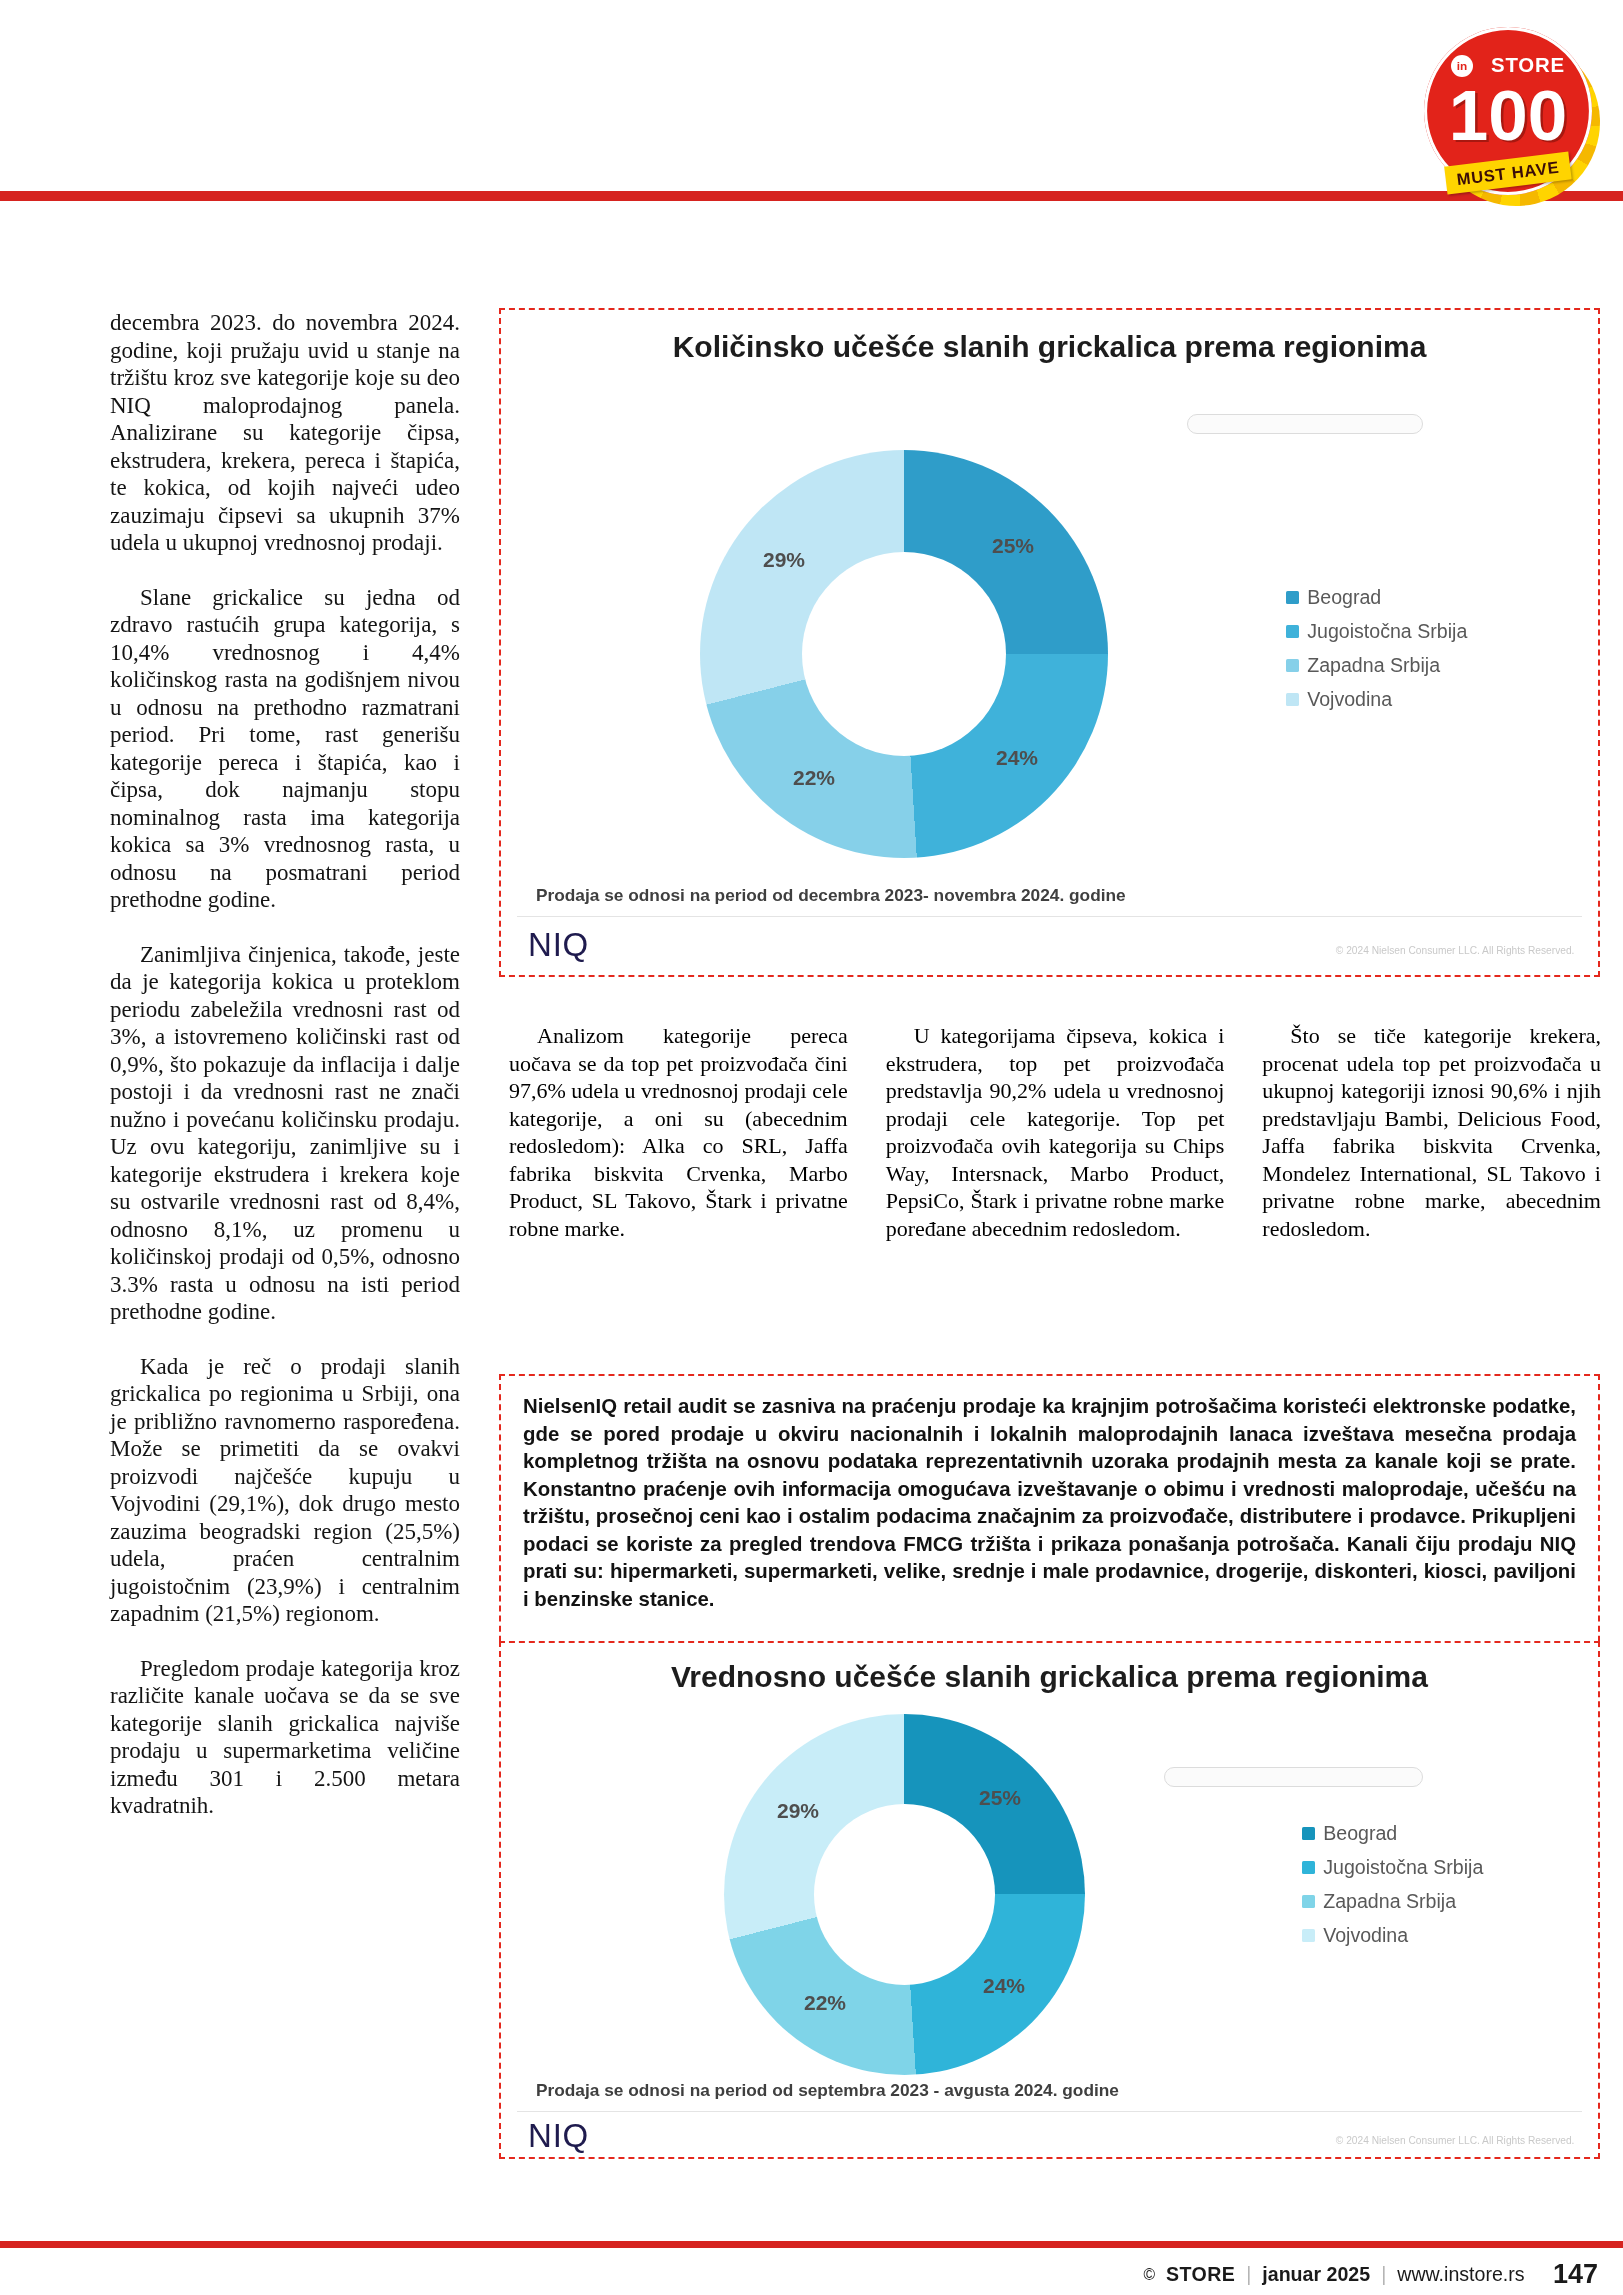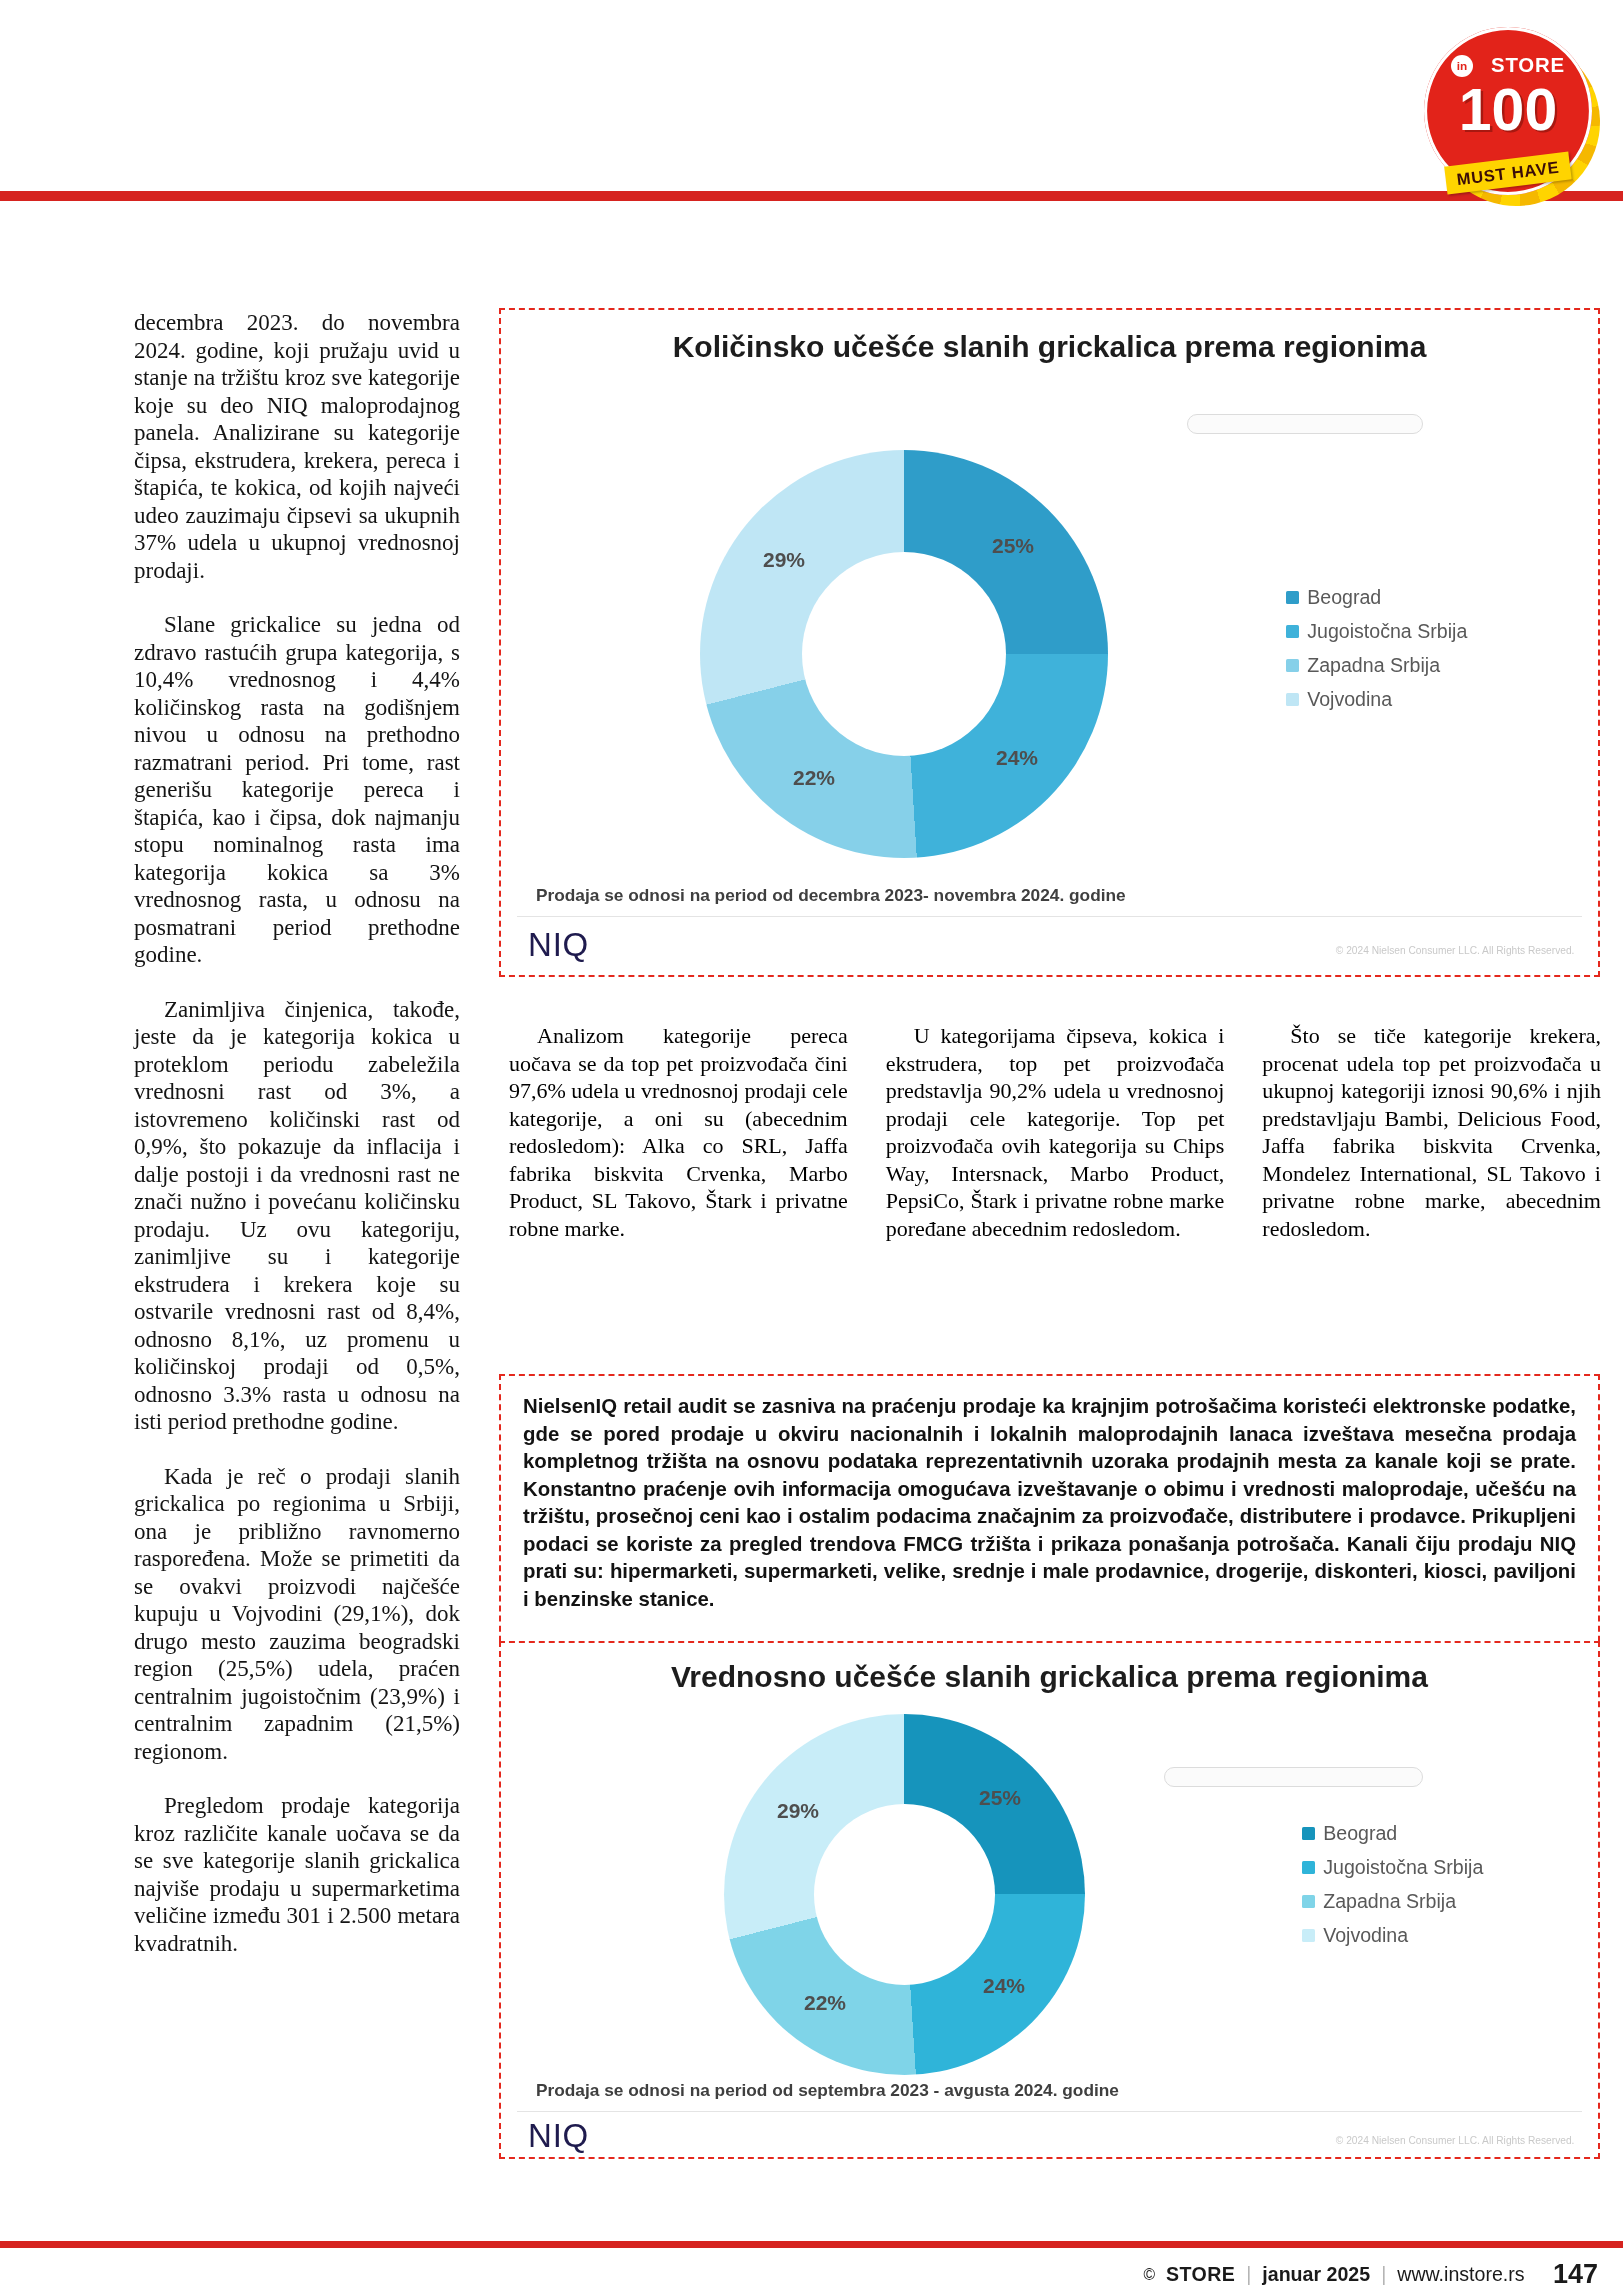--- a/index.html
+++ b/index.html
@@ -13,31 +13,31 @@
   .top-rule { position:absolute; left:0; top:191px; width:100%; height:10.2px; background:#d6231f; }
   .badge { position:absolute; right:22px; top:27px; width:177px; height:182px; }
   .badge-burst { position:absolute; left:7.9px; top:11px; width:168px; height:168px; border-radius:50%;
     background:repeating-conic-gradient(#ffd400 0 14deg, #f5b800 14deg 28deg); transform:rotate(9deg); }
   .badge-circle { position:absolute; left:0; top:0; width:168px; height:168px; border-radius:50%;
     background:#e2231a; box-shadow:0 0 0 3.1px #ffffff inset; display:flex; flex-direction:column; align-items:center; }
   .badge-top { display:flex; align-items:flex-end; gap:18px; margin-top:27px; }
   .badge-in { width:22px; height:22px; border-radius:50%; background:#ffffff; color:#e2231a;
     font-weight:bold; font-size:11.8px; display:flex; align-items:center; justify-content:center; }
   .badge-store { color:#ffffff; font-weight:bold; font-size:20.4px; letter-spacing:0.8px; }
-  .badge-100 { color:#ffffff; font-weight:bold; font-size:59px; line-height:0.95; margin-top:4.7px;
+  .badge-100 { color:#ffffff; font-weight:bold; font-size:71px; line-height:0.95; margin-top:4.7px;
     text-shadow:2.4px 2.4px 0 #a81810; }
   .badge-ribbon { position:absolute; bottom:7.9px; left:50%; transform:translateX(-50%) rotate(-7deg);
     background:#ffd400; color:#3a0d08; font-weight:bold; font-size:16.5px; letter-spacing:0.8px;
     padding:4.7px 11px; box-shadow:1.6px 1.6px 2.4px rgba(0,0,0,0.25); white-space:nowrap; }
 
   
   .left-col { position:absolute; left:110px; top:309px; width:350px; }
   .left-col p {
     font-family:"Liberation Serif", serif; font-size:23px; line-height:27.5px; color:#141414;
-    text-align:justify; hyphens:auto;margin-left:24px; -webkit-hyphens:auto;
+    text-align:justify; hyphens:auto; -webkit-hyphens:auto;
   }
   .left-col p + p { margin-top:27px; text-indent:30px; }
 
   
   .dashed-card { position:absolute; border:2.4px dashed #e4281d; background:#ffffff; }
   .c1 { left:499px; top:308px; width:1101px; height:669px; }
   .c2 { left:499px; top:1641px; width:1101px; height:518px; }
   .chart-title { position:absolute; top:20.4px; left:0; width:100%; text-align:center;
     font-size:30px; font-weight:bold; color:#1d1d1d; }
   .c2 .chart-title { top:17.3px; }

